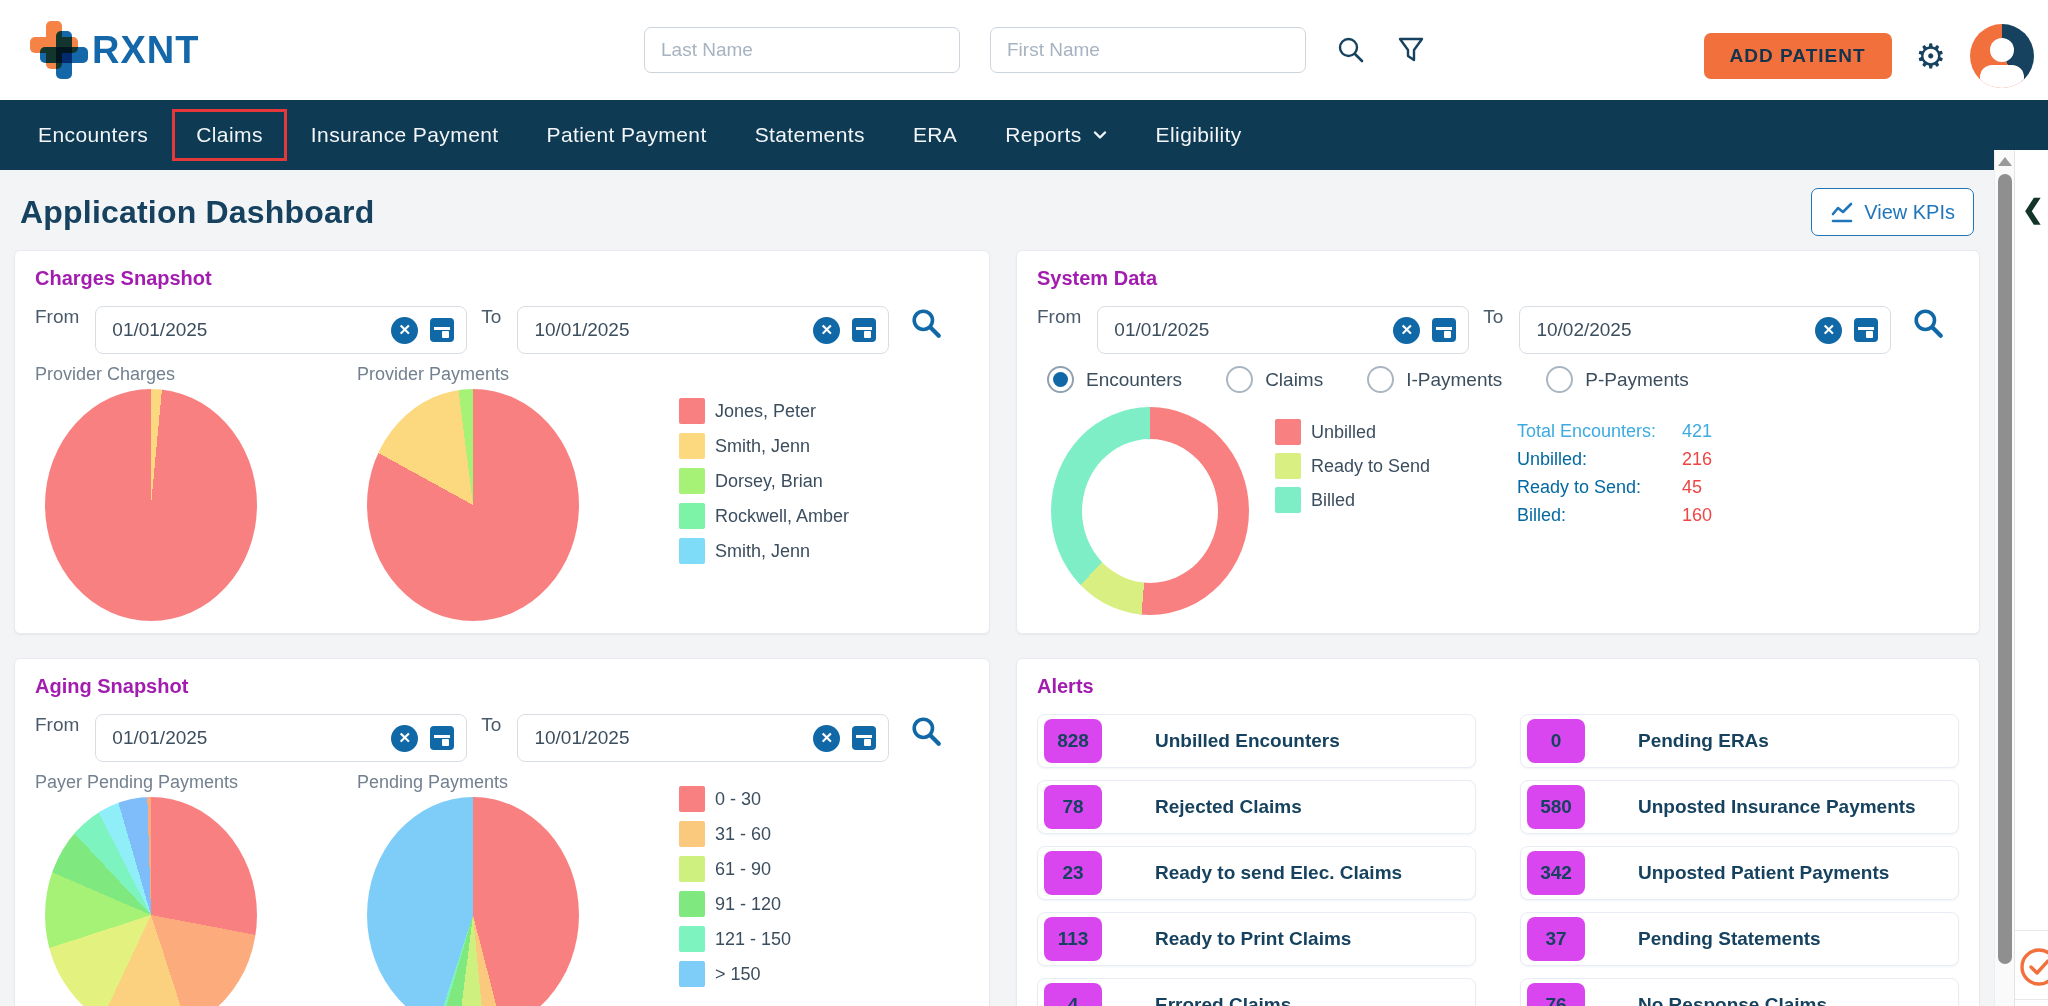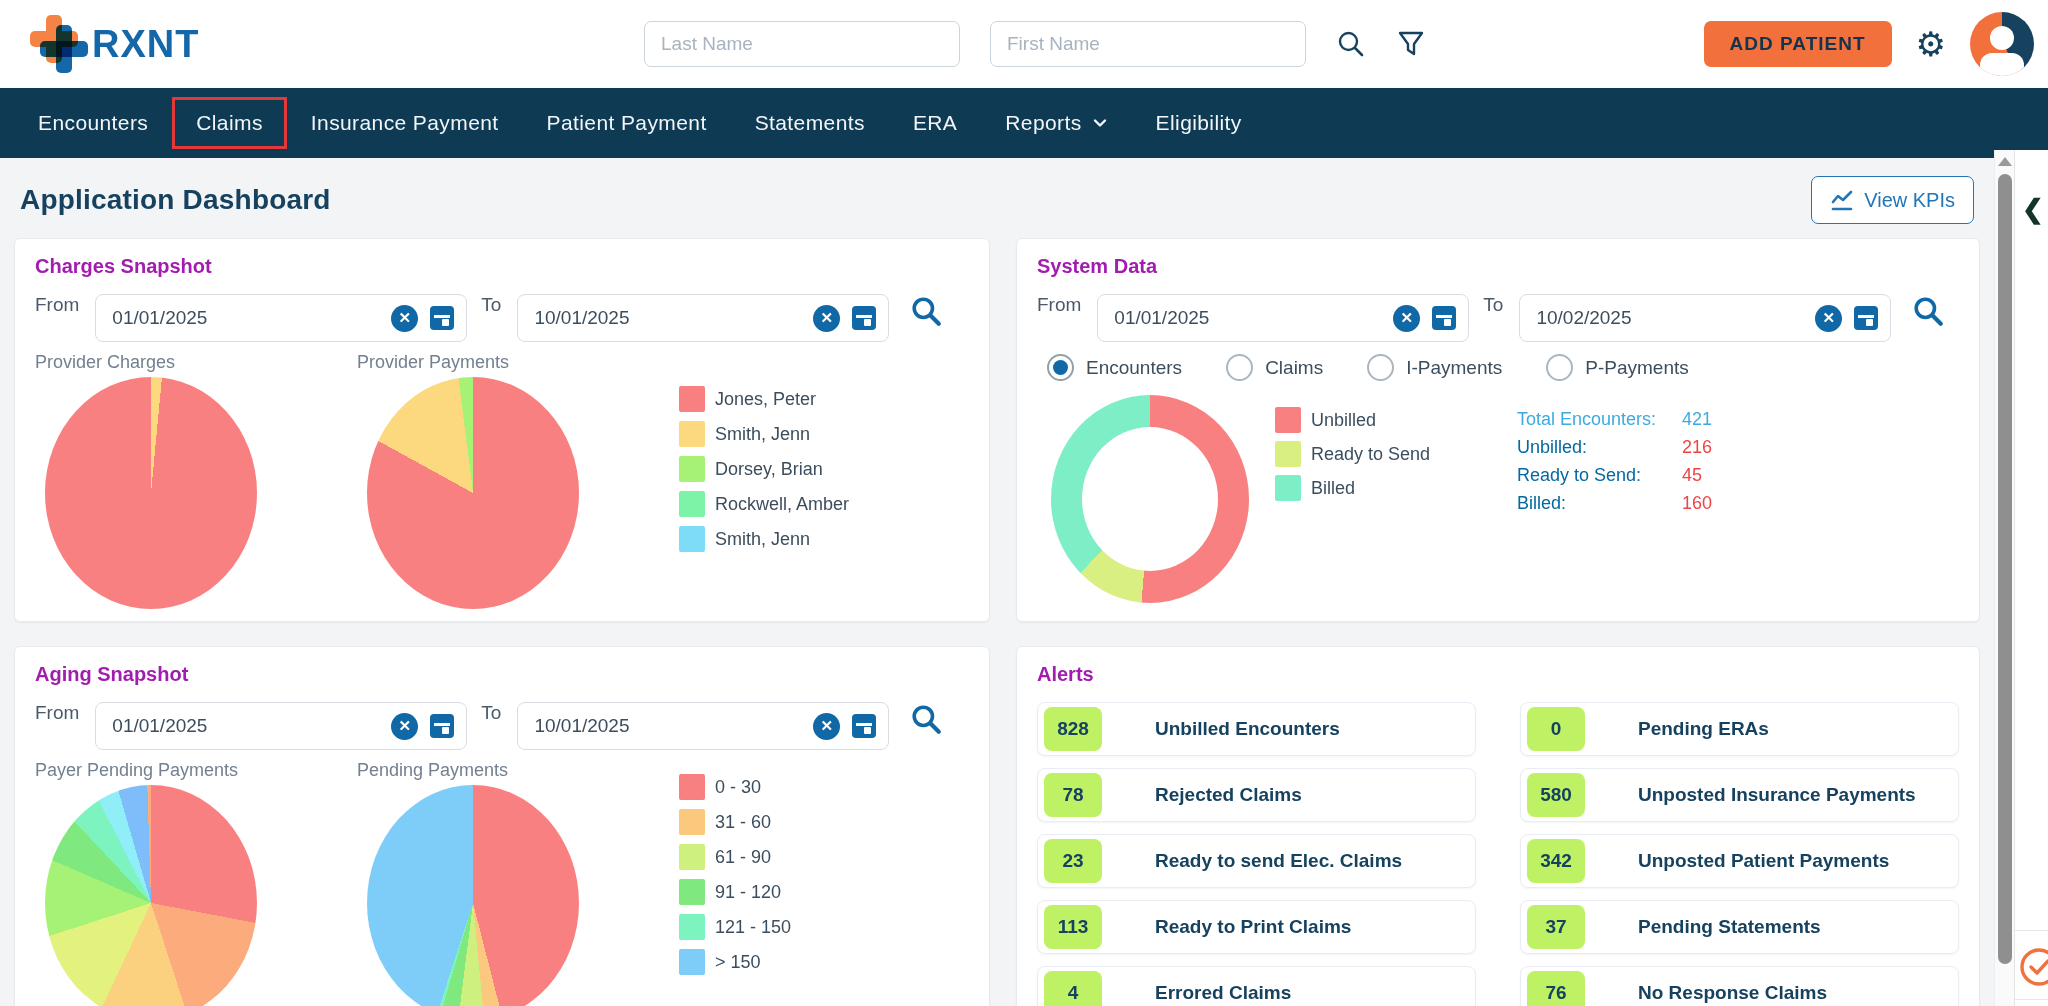--- a/index.html
+++ b/index.html
@@ -1,57 +1,57 @@
 <!DOCTYPE html>
 <html><head>
 <meta charset="utf-8">
 <style>
   * { margin:0; padding:0; box-sizing:border-box; }
   html,body { background:#e9eaec; }
   body { font-family:"Liberation Sans", sans-serif; }
   .app { position:relative; width:2048px; height:1006px; background:#f3f4f6; overflow:hidden; }
 
   
-  .topbar { position:relative; height:88px; background:#ffffff; display:flex; align-items:center; }
+  .topbar { position:relative; height:100px; background:#ffffff; display:flex; align-items:center; }
   .logo { display:flex; align-items:center; margin-left:30px; width:230px; }
   .logo-mark { position:relative; width:58px; height:58px; }
   .pl { position:absolute; }
   .pl .v,.pl .h { position:absolute; border-radius:5px; }
   .plus-orange .v { left:16px; top:0; width:16px; height:48px; background:#f58345; }
   .plus-orange .h { left:0; top:16px; width:48px; height:16px; background:#f58345; }
   .plus-blue .v { left:26px; top:10px; width:16px; height:48px; background:#1467a8; mix-blend-mode:multiply; }
   .plus-blue .h { left:10px; top:26px; width:48px; height:16px; background:#1467a8; mix-blend-mode:multiply; }
   .logo-text { font-size:38px; font-weight:800; color:#1467a8; letter-spacing:1px; margin-left:4px; }
 
   .search-area { display:flex; align-items:center; gap:30px; margin-left:340px;padding-left:44px; }
   .name-input { width:316px; height:46px; border:1px solid #ccd4dc; border-radius:7px; padding:0 16px;
     font-size:19px; color:#33475b; font-family:"Liberation Sans",sans-serif; background:#fff; }
   .name-input::placeholder { color:#a7b3c0; }
   .hdr-icon { width:30px; height:30px; display:inline-flex; cursor:pointer; }
 
-  .topbar-right { position:absolute; right:14px; top:4px; height:80px; display:flex; align-items:center; gap:24px; }
+  .topbar-right { position:absolute; right:14px; top:16px; height:80px; display:flex; align-items:center; gap:24px; }
   .add-patient { height:46px; padding:0 26px; background:#f2703c; border:none; border-radius:7px;
     color:#16334c; font-size:19px; font-weight:700; letter-spacing:1px; cursor:pointer; font-family:"Liberation Sans",sans-serif; }
   .gear { font-size:34px; color:#16425f; cursor:pointer; line-height:1; }
   .avatar { position:relative; width:64px; height:64px; border-radius:50%; overflow:hidden; cursor:pointer;
     background:conic-gradient(from 0deg, #16425f 0 40%, #f2703c 40% 100%); }
   .avatar .head { position:absolute; left:20px; top:14px; width:24px; height:24px; border-radius:50%; background:#fff; }
   .avatar .body { position:absolute; left:10px; top:41px; width:44px; height:30px; border-radius:12px 12px 0 0; background:#fff; }
 
   
   .navbar { height:70px; background:#0e3a53; display:flex; align-items:center; padding-left:14px; }
   .nav-item { color:#f3f6f8; font-size:21px; letter-spacing:0.4px; padding:14px 24px; cursor:pointer;
     display:flex; align-items:center; gap:10px; white-space:nowrap; }
   .nav-item.hl { border:3px solid #e5383b; padding:11px 21px; }
   .nav-caret { width:16px; height:16px; }
 
   
   .content { position:relative; height:856px; padding:16px 68px 0 14px; }
   .page-head { display:flex; align-items:center; justify-content:space-between; padding:2px 6px 14px 6px; }
-  .page-title { font-size:28px; font-weight:700; color:#16425f; letter-spacing:0.2px; }
+  .page-title { font-size:32px; font-weight:700; color:#16425f; letter-spacing:0.2px; }
   .view-kpis { display:flex; align-items:center; gap:10px; height:48px; padding:0 18px; background:#fff;
     border:1.5px solid #2176ba; border-radius:7px; color:#2176ba; font-size:20px; cursor:pointer; font-family:"Liberation Sans",sans-serif; }
 
   .grid { display:grid; grid-template-columns: 976px 1fr; column-gap:26px; row-gap:24px; }
   .card { background:#fff; border:1px solid #e9eaee; border-radius:6px; box-shadow:0 1px 2px rgba(20,40,60,0.06);
     padding:16px 20px; }
   .card.tall { height:384px; }
   .card.cut { height:400px; overflow:hidden; }
   .card-title { font-size:20px; color:#a21caf; margin-bottom:16px; }
 
@@ -95,21 +95,21 @@
   .donut-legend { padding-top:12px; margin-left:26px; width:242px; gap:8px; display:flex; flex-direction:column; }
   .stats { display:grid; grid-template-columns:auto auto; column-gap:26px; row-gap:7px; padding-top:14px; align-content:start; }
   .stat-label { font-size:18px; color:#0369a1; }
   .stat-value { font-size:18px; color:#ef4444; }
   .stat-accent { color:#3daae1 !important; }
 
   
   .alerts-grid { display:grid; grid-template-columns:1fr 1fr; column-gap:44px; row-gap:12px; margin-top:4px; }
   .alert-item { display:flex; align-items:center; gap:22px; height:54px; background:#fff; border:1px solid #e8edf3;
     border-radius:8px; box-shadow:0 1px 2px rgba(20,40,60,0.05); padding:0 10px 0 6px; cursor:pointer; }
-  .alert-badge { min-width:58px; height:44px; background:#bef264; border-radius:8px; display:flex; align-items:center;
+  .alert-badge { min-width:58px; height:44px; background:#d946ef; border-radius:8px; display:flex; align-items:center;
     justify-content:center; font-size:19px; font-weight:700; color:#16425f; padding:0 8px; }
   .alert-label { font-size:19px; font-weight:700; color:#16425f;margin-left:31px; }
 
   
   .sb-track { position:absolute; right:34px; top:150px; bottom:0; width:20px; background:#fafafa; border-left:1px solid #ededed; }
   .sb-up { position:absolute; top:7px; left:3px; width:0; height:0; border-left:7px solid transparent;
     border-right:7px solid transparent; border-bottom:9px solid #9a9a9a; cursor:pointer; }
   .sb-thumb { position:absolute; top:24px; left:3px; width:14px; height:790px; background:#8f8f8f; border-radius:8px; cursor:grab; }
   .rail { position:absolute; right:0; top:150px; bottom:0; width:34px; background:#fff; border-left:1px solid #e4e4e4; }
   .rail-chevron { position:absolute; top:44px; left:7px; font-size:26px; font-weight:700; color:#123527; cursor:pointer; }

